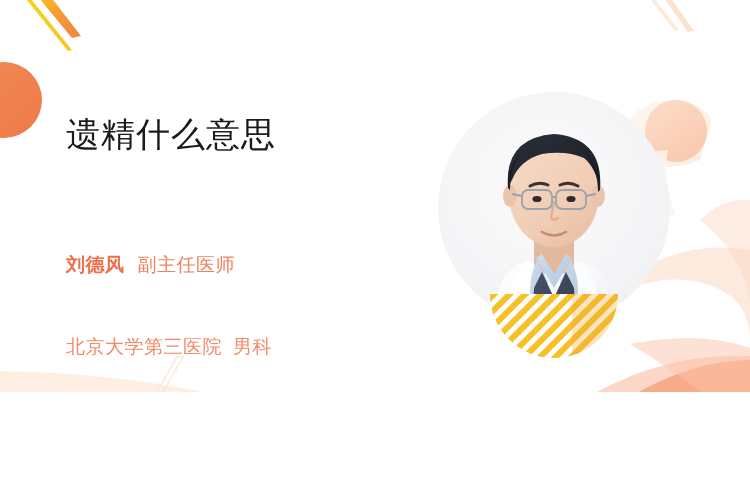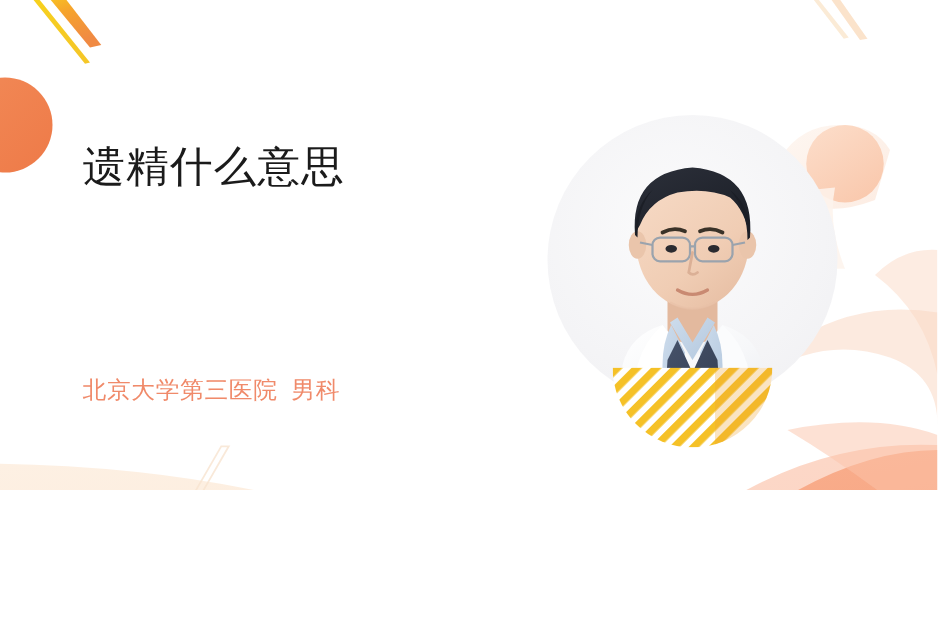--- a/index.html
+++ b/index.html
@@ -193,20 +193,23 @@
       <path d="M 0 560 Q 140 498 320 500 Q 480 502 600 416 Q 680 360 750 360 L 750 500 L 0 500 Z" fill="url(#gradSalmonWave)"></path>
       <path d="M 630 344 Q 700 330 750 348 L 750 430 Q 690 380 630 344 Z" fill="#fbc4a9" opacity="0.5"></path>
     </g>
   </svg>
 
   <div class="text-block">
     <h1 class="title">遗精什么意思</h1>
   </div>
 
   <div class="doctor-block">
+    <div class="doc-line1">
+      <span class="doc-name">刘德风</span><span class="doc-title">副主任医师</span>
+    </div>
     <div class="doc-line2">
       <span>北京大学第三医院</span><span class="doc-dept">男科</span>
     </div>
   </div>
 
   <div class="photo-wrap">
     <div class="photo-disc">
       <svg class="photo-svg" width="232" height="232" viewBox="0 0 232 232" xmlns="http://www.w3.org/2000/svg">
         <defs>
           <linearGradient id="gSkin" x1="0.2" y1="0" x2="0.9" y2="1">

